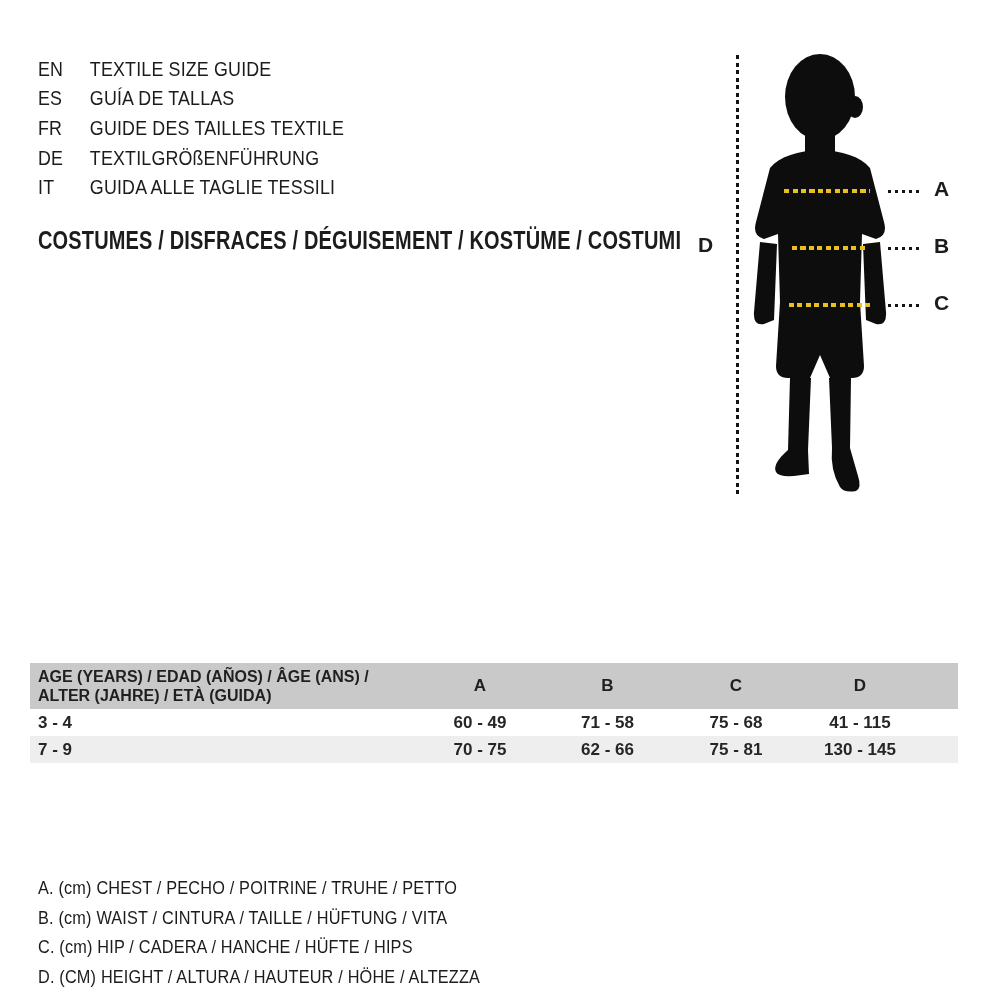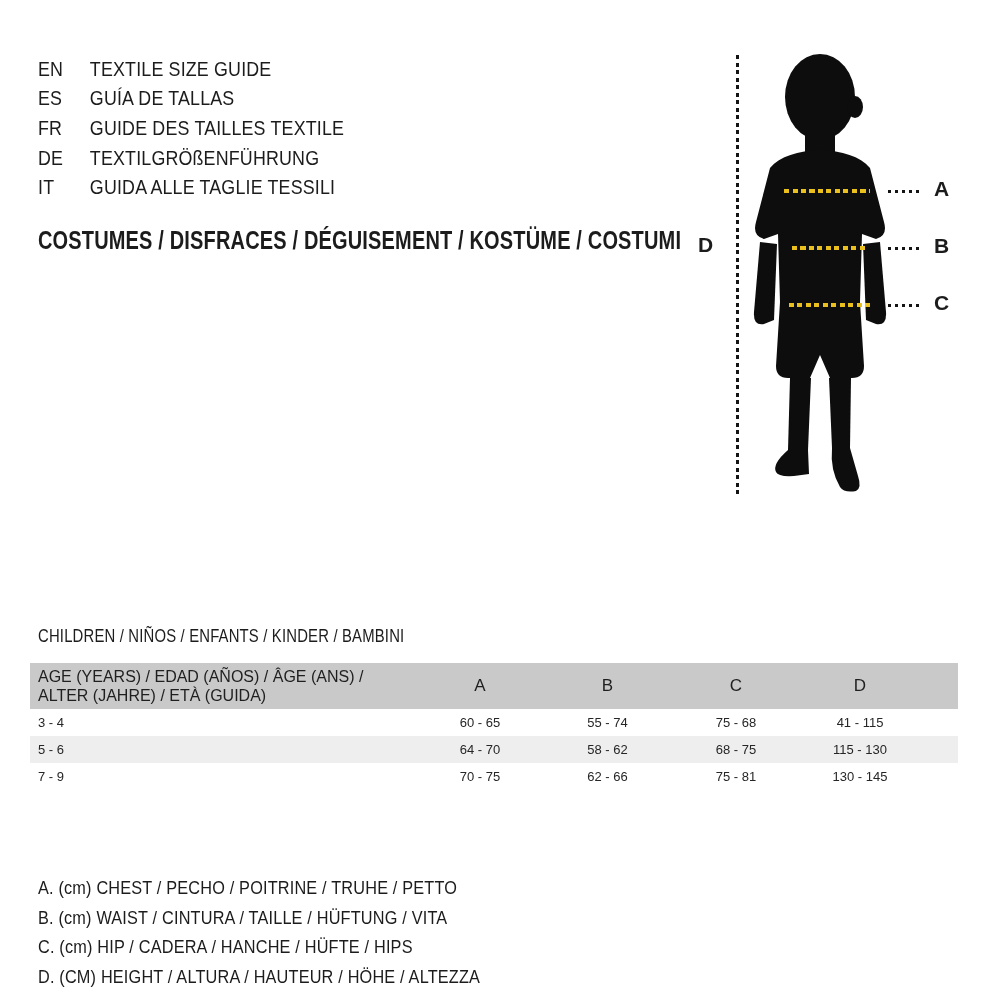--- a/index.html
+++ b/index.html
@@ -42,24 +42,24 @@
   .lead-a{left:198px;top:150px;width:32px;}
   .lead-b{left:198px;top:207px;width:32px;}
   .lead-c{left:198px;top:264px;width:32px;}
   .lab-a{left:244px;top:137px;}
   .lab-b{left:244px;top:194px;}
   .lab-c{left:244px;top:251px;}
 
   
   .section-title{position:absolute;left:38px;top:626px;font-size:17.5px;letter-spacing:.2px;}
   table.size{position:absolute;left:30px;top:663px;width:928px;border-collapse:collapse;table-layout:fixed;}
-  table.size th,table.size td{font-weight:400;vertical-align:middle;}
+  table.size th,table.size td{font-weight:700;vertical-align:middle;}
   thead th{background:var(--table-header-bg,#c9c9c9);height:46px;text-align:center;font-size:17px;color:#1f1f1f;}
   thead th.age-head{text-align:left;padding-left:8px;font-size:16px;line-height:19px;}
-  tbody td{height:27px;font-size:13px;color:#262626;text-align:center;}
+  tbody td{height:27px;font-size:17px;color:#262626;text-align:center;}
   tbody td.age-cell{text-align:left;padding-left:8px;}
   tbody tr:nth-child(even){background:var(--table-alt-row-bg,#efeeee);}
   td.col-d,th.col-d{padding-right:40px;}
 
   
   .legend{position:absolute;left:38px;top:873px;}
   .legend-line{height:29.8px;display:flex;align-items:center;font-size:18.5px;letter-spacing:.2px;transform:scaleX(.88);transform-origin:0 50%;white-space:nowrap;}
 </style>
 </head>
 <body>
@@ -116,23 +116,20 @@
 
     <div class="ydash dash-b"></div>
     <div class="hdots lead-b"></div>
     <div class="m-label lab-b">B</div>
 
     <div class="ydash dash-c"></div>
     <div class="hdots lead-c"></div>
     <div class="m-label lab-c">C</div>
   </div>
 
-  <div class="section-title">
-    <span class="cx85">CHILDREN / NIÑOS / ENFANTS / KINDER / BAMBINI</span>
-  </div>
 
   <table class="size">
     <colgroup>
       <col style="width:385px">
         <col style="width:130px">
         <col style="width:125px">
         <col style="width:132px">
         <col style="width:156px">
     </colgroup>
     <thead>
@@ -143,31 +140,24 @@
         </th>
         <th>A</th>
         <th>B</th>
         <th>C</th>
         <th class="col-d">D</th>
       </tr>
     </thead>
     <tbody>
       <tr>
         <td class="age-cell">3 - 4</td>
-        <td>60 - 65</td>
-        <td>55 - 74</td>
+        <td>60 - 49</td>
+        <td>71 - 58</td>
         <td>75 - 68</td>
         <td class="col-d">41 - 115</td>
-      </tr>
-      <tr>
-        <td class="age-cell">5 - 6</td>
-        <td>64 - 70</td>
-        <td>58 - 62</td>
-        <td>68 - 75</td>
-        <td class="col-d">115 - 130</td>
       </tr>
       <tr>
         <td class="age-cell">7 - 9</td>
         <td>70 - 75</td>
         <td>62 - 66</td>
         <td>75 - 81</td>
         <td class="col-d">130 - 145</td>
       </tr>
     </tbody>
   </table>

